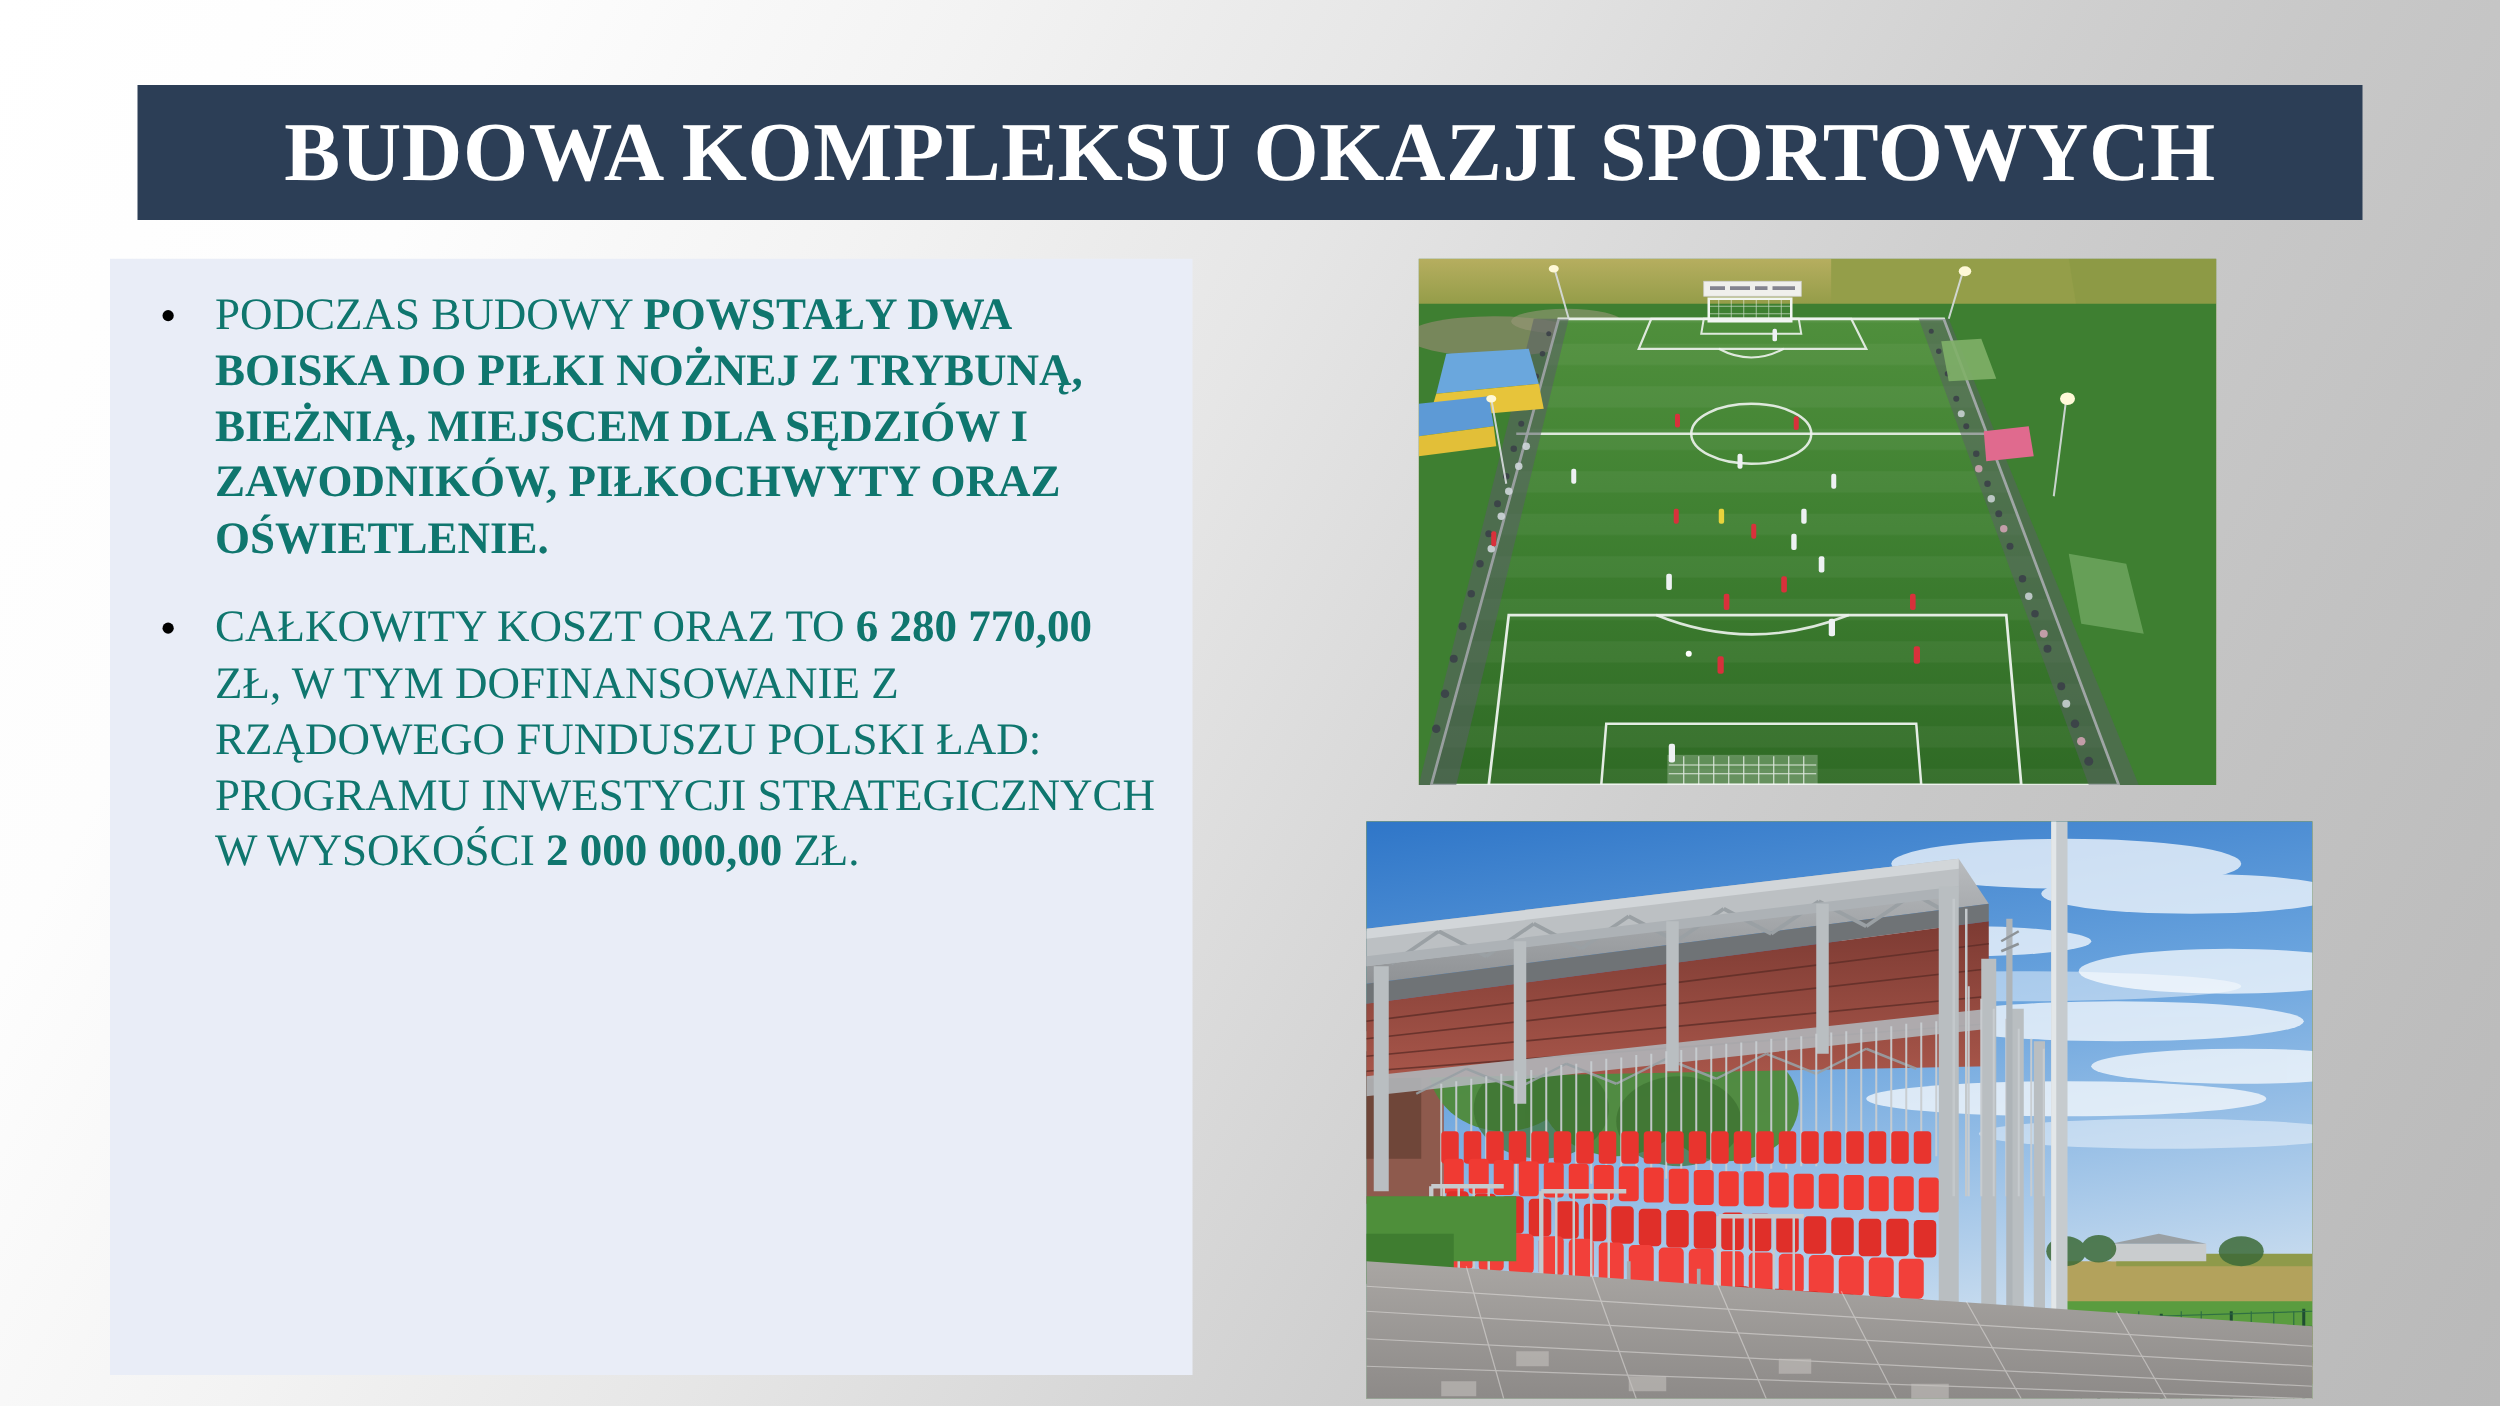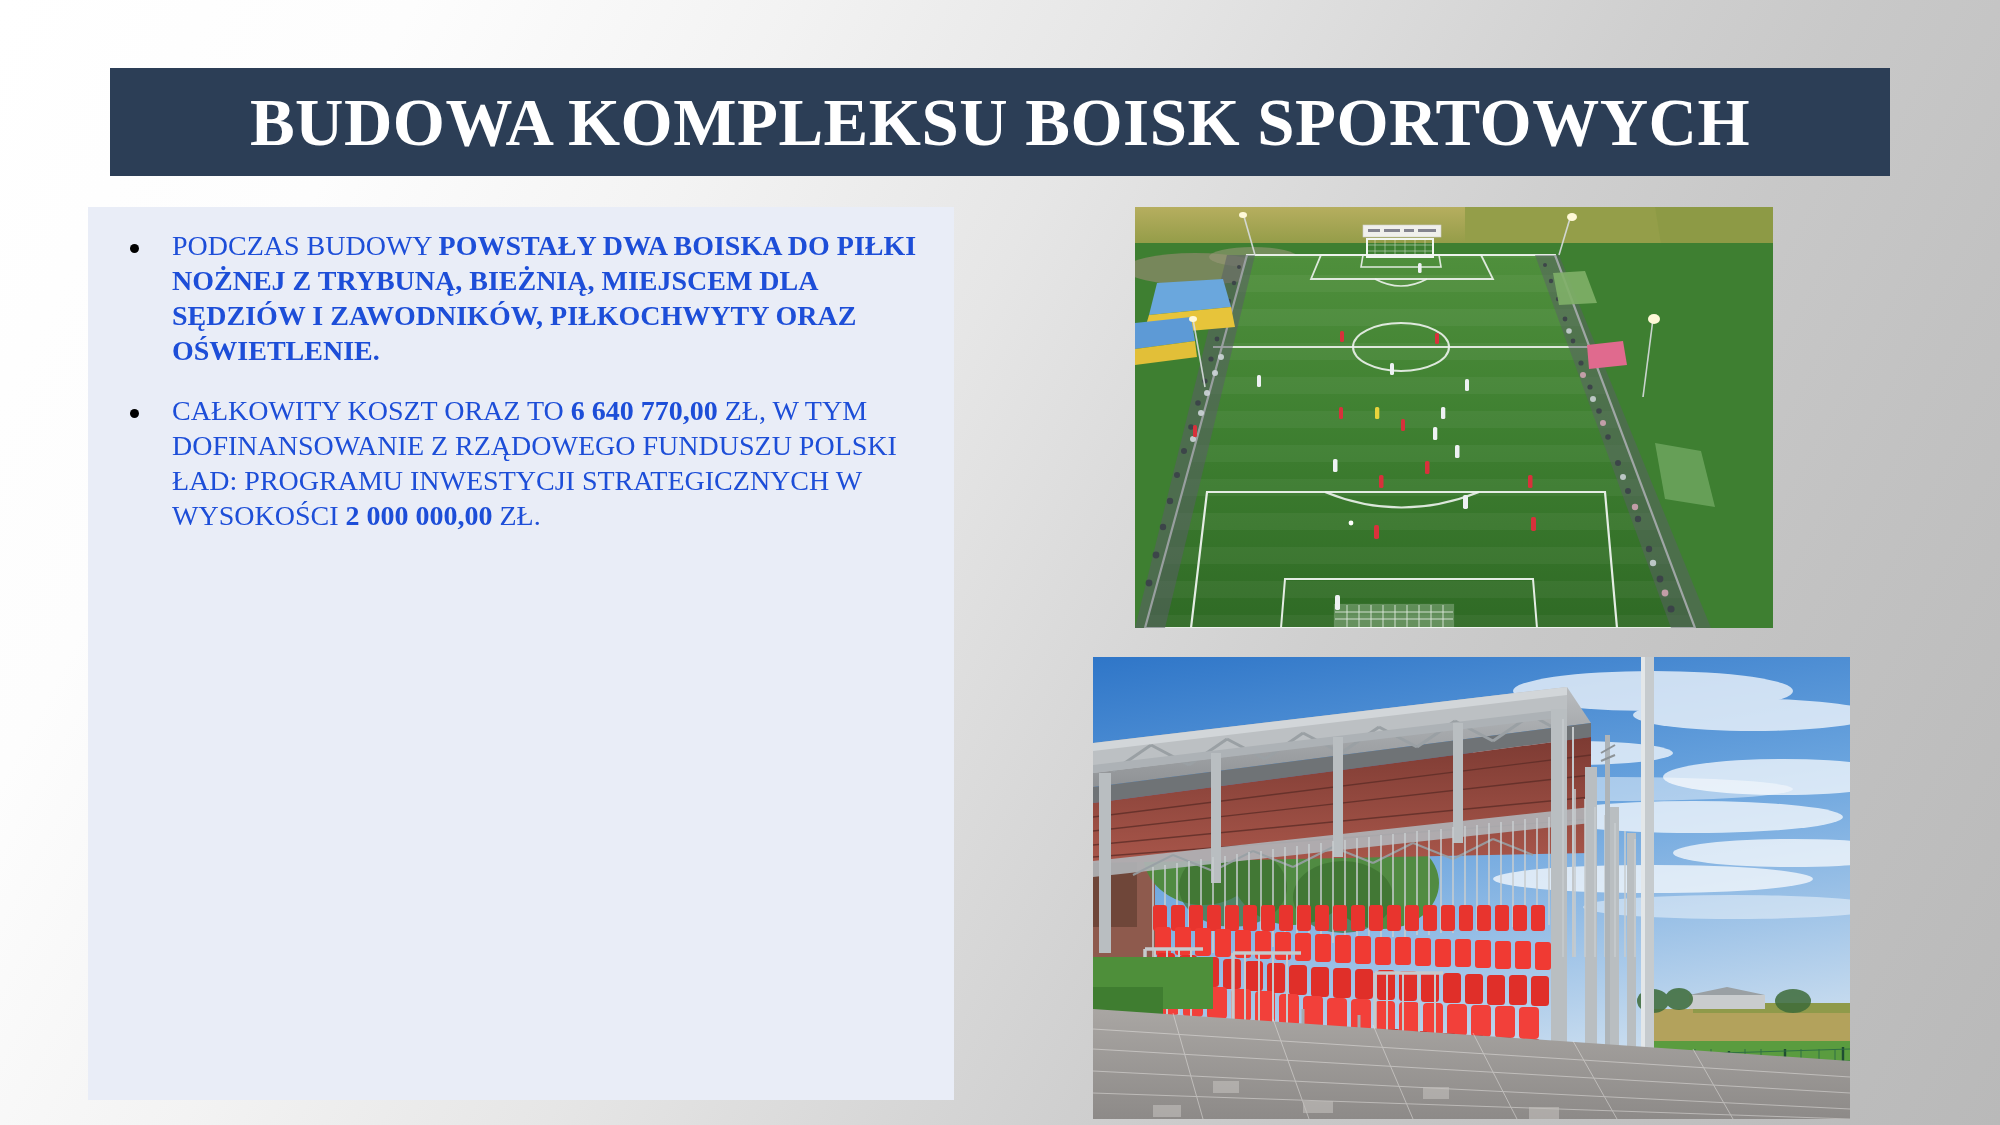--- a/index.html
+++ b/index.html
@@ -68,23 +68,23 @@
 
   ul.bullets {
     list-style: none;
     margin: 0;
     padding: 0;
   }
   ul.bullets > li {
     position: relative;
     padding-left: 62px;
     margin-bottom: 26px;
-    color: #1d4ed8;
+    color: #0f766e;
     font-family: "Liberation Serif", "DejaVu Serif", serif;
-    font-size: 28px;
+    font-size: 36px;
     line-height: 1.245;
     text-align: left;
   }
   ul.bullets > li:last-child { margin-bottom: 0; }
 
   ul.bullets > li .dot {
     position: absolute;
     left: 20px;
     top: 0.52em;
     width: 9px;
@@ -113,27 +113,27 @@
     height: 462px;
   }
   .photo svg { display: block; width: 100%; height: 100%; }
 </style>
 </head>
 <body>
 
 <div class="slide">
 
   <div class="title-band">
-    <div class="title-text">BUDOWA KOMPLEKSU BOISK SPORTOWYCH</div>
+    <div class="title-text">BUDOWA KOMPLEKSU OKAZJI SPORTOWYCH</div>
   </div>
 
   <div class="body-panel">
     <ul class="bullets" id="bullet-list">
         <li><span class="dot"></span><span>PODCZAS BUDOWY </span><span class="b">POWSTAŁY DWA BOISKA DO PIŁKI NOŻNEJ Z TRYBUNĄ, BIEŻNIĄ, MIEJSCEM DLA SĘDZIÓW I ZAWODNIKÓW, PIŁKOCHWYTY ORAZ OŚWIETLENIE.</span></li>
-        <li><span class="dot"></span><span>CAŁKOWITY KOSZT ORAZ TO </span><span class="b">6 640 770,00</span><span> ZŁ, W TYM DOFINANSOWANIE Z RZĄDOWEGO FUNDUSZU POLSKI ŁAD: PROGRAMU INWESTYCJI STRATEGICZNYCH W WYSOKOŚCI  </span><span class="b">2 000 000,00</span><span> ZŁ.</span></li>
+        <li><span class="dot"></span><span>CAŁKOWITY KOSZT ORAZ TO </span><span class="b">6 280 770,00</span><span> ZŁ, W TYM DOFINANSOWANIE Z RZĄDOWEGO FUNDUSZU POLSKI ŁAD: PROGRAMU INWESTYCJI STRATEGICZNYCH W WYSOKOŚCI  </span><span class="b">2 000 000,00</span><span> ZŁ.</span></li>
       </ul>
   </div>
 
   <div class="photo photo-pitch">
     <svg viewBox="0 0 638 421" preserveAspectRatio="none">
       <defs>
         <linearGradient id="turf" x1="0" y1="0" x2="0" y2="1">
           <stop offset="0" stop-color="#4f8f3c"></stop>
           <stop offset="0.45" stop-color="#3f8031"></stop>
           <stop offset="1" stop-color="#2f6a25"></stop>

